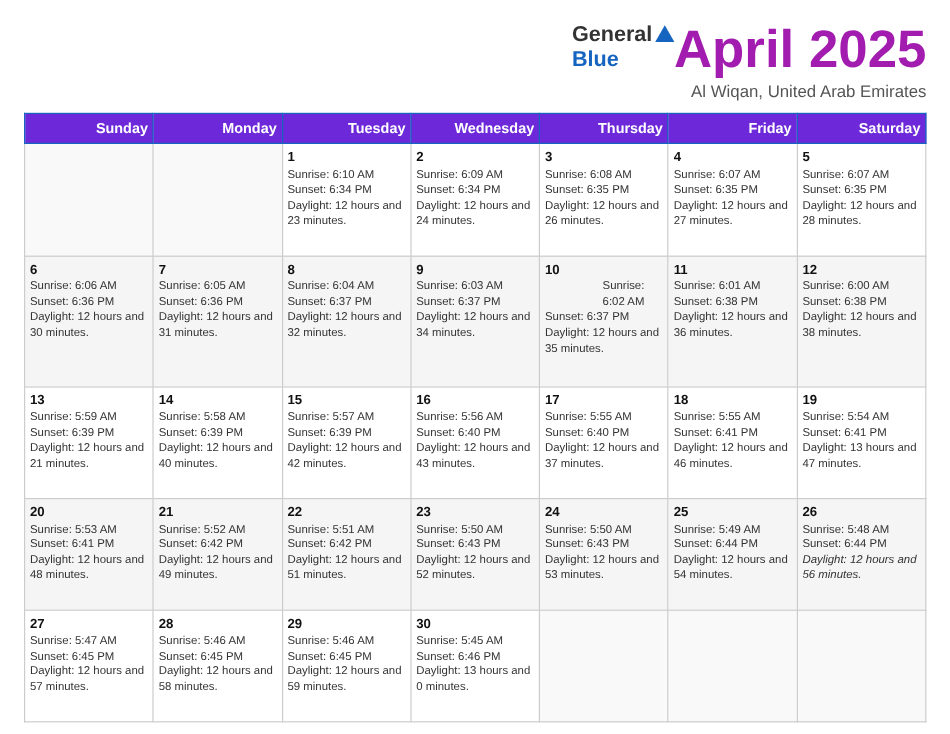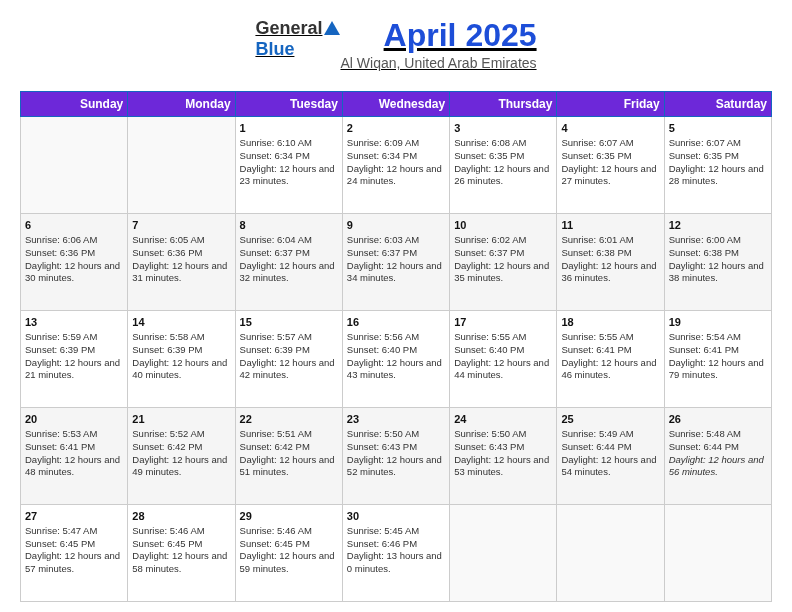--- a/index.html
+++ b/index.html
@@ -12,24 +12,23 @@
     }
     .page {
       width: 792px;
       height: 612px;
       padding: 18px 20px 10px 20px;
       display: flex;
       flex-direction: column;
     }
     .header {
       display: flex;
-      justify-content: center;
+      justify-content: flex-end;
       align-items: flex-start;
-      margin-bottom: 20px;
-      text-decoration: underline;
+      margin-bottom: 10px;
     }
     .logo {
       display: flex;
       flex-direction: column;
       align-items: flex-start;
     }
     .logo-text {
       display: flex;
       align-items: center;
     }
@@ -49,23 +48,23 @@
       border-left: 8px solid transparent;
       border-right: 8px solid transparent;
       border-bottom: 14px solid #1565c0;
       margin-left: 2px;
       margin-bottom: 2px;
     }
     .title-block {
       text-align: right;
     }
     .month-title {
-      font-size: 32px;
-      font-weight: bold;
-      color: #1d4ed8;
+      font-size: 44px;
+      font-weight: bold;
+      color: #a21caf;
       line-height: 1.1;
     }
     .location-title {
       font-size: 14px;
       color: #555;
       margin-top: 2px;
     }
     .calendar {
       flex: 1;
       border: 1px solid #ccc;
@@ -189,21 +188,21 @@
             <span style="display: block;">Daylight: 12 hours and 32 minutes.</span>
           </td>
           <td>
             <span class="day-num">9</span>
             <span style="display: block;">Sunrise: 6:03 AM</span>
             <span style="display: block;">Sunset: 6:37 PM</span>
             <span style="display: block;">Daylight: 12 hours and 34 minutes.</span>
           </td>
           <td>
             <span class="day-num">10</span>
-            <span style="display: block;">Sunrise: 6:02 AM</span>
+            <span style="display: block; margin-left: 48px;">Sunrise: 6:02 AM</span>
             <span style="display: block;">Sunset: 6:37 PM</span>
             <span style="display: block;">Daylight: 12 hours and 35 minutes.</span>
           </td>
           <td>
             <span class="day-num">11</span>
             <span style="display: block;">Sunrise: 6:01 AM</span>
             <span style="display: block;">Sunset: 6:38 PM</span>
             <span style="display: block;">Daylight: 12 hours and 36 minutes.</span>
           </td>
           <td>
@@ -235,33 +234,33 @@
           <td>
             <span class="day-num">16</span>
             <span style="display: block;">Sunrise: 5:56 AM</span>
             <span style="display: block;">Sunset: 6:40 PM</span>
             <span style="display: block;">Daylight: 12 hours and 43 minutes.</span>
           </td>
           <td>
             <span class="day-num">17</span>
             <span style="display: block;">Sunrise: 5:55 AM</span>
             <span style="display: block;">Sunset: 6:40 PM</span>
-            <span style="display: block;">Daylight: 12 hours and 44 minutes.</span>
+            <span style="display: block;">Daylight: 12 hours and 37 minutes.</span>
           </td>
           <td>
             <span class="day-num">18</span>
             <span style="display: block;">Sunrise: 5:55 AM</span>
             <span style="display: block;">Sunset: 6:41 PM</span>
             <span style="display: block;">Daylight: 12 hours and 46 minutes.</span>
           </td>
           <td>
             <span class="day-num">19</span>
             <span style="display: block;">Sunrise: 5:54 AM</span>
             <span style="display: block;">Sunset: 6:41 PM</span>
-            <span style="display: block;">Daylight: 12 hours and 79 minutes.</span>
+            <span style="display: block;">Daylight: 13 hours and 47 minutes.</span>
           </td>
         </tr>
         <tr class="row-shade">
           <td>
             <span class="day-num">20</span>
             <span style="display: block;">Sunrise: 5:53 AM</span>
             <span style="display: block;">Sunset: 6:41 PM</span>
             <span style="display: block;">Daylight: 12 hours and 48 minutes.</span>
           </td>
           <td>

